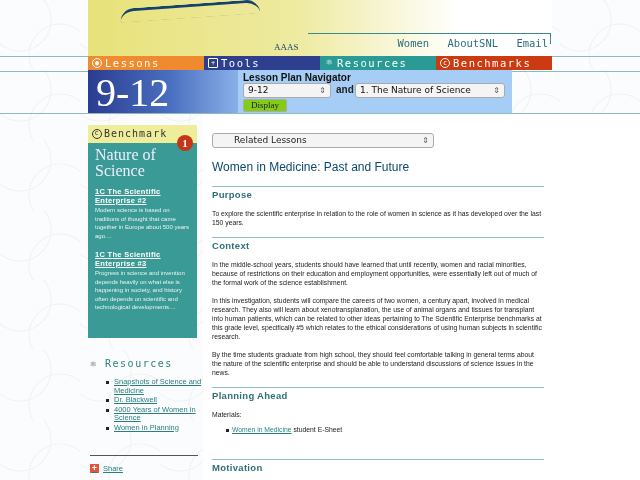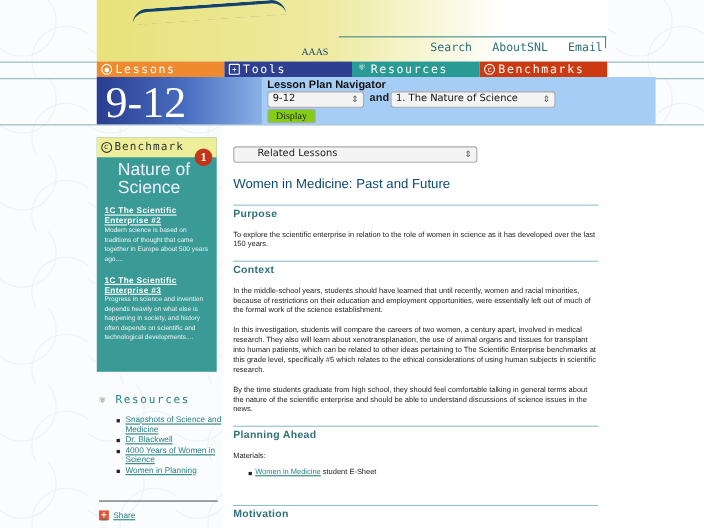--- a/index.html
+++ b/index.html
@@ -42,38 +42,38 @@
   
   .nav { position:absolute; left:88px; top:56px; width:464px; height:14px; display:flex; z-index:2; }
   .nav-item { height:14px; font-family:"DejaVu Sans Mono", monospace; font-size:10.5px; color:#fff; letter-spacing:1.5px; line-height:14px; padding-left:4px; display:flex; align-items:center; cursor:pointer; }
   .nav-item .ico { display:inline-block; width:10px; height:10px; margin-right:3px; border:1px solid #fff; border-radius:50%; font-size:7px; line-height:8px; text-align:center; letter-spacing:0; }
   .nav-lessons { background:#ef8a2e; width:116px; }
   .nav-tools { background:#2e3f8f; width:116px; }
   .nav-resources { background:#2a9a95; width:116px; }
   .nav-bench { background:#cc3a12; width:116px; }
 
   
-  .grade { position:absolute; left:88px; top:70px; width:508px; height:43px; background:#a6cdf5; z-index:2; }
+  .grade { position:absolute; left:88px; top:70px; width:424px; height:43px; background:#a6cdf5; z-index:2; }
   .grade-img { position:absolute; left:0; top:0; width:150px; height:43px; background: linear-gradient(90deg,#2a3d90 0%, #4a6fc0 55%, #8ab0e8 100%); overflow:hidden; }
   .grade-num { position:absolute; left:8px; top:-1px; font-family:"Liberation Serif", serif; font-size:40px; color:#fff; }
   .grade-formula { position:absolute; left:90px; top:3px; font-family:"Liberation Serif", serif; font-size:13px; color:rgba(255,255,255,0.35); line-height:18px; }
   .nav-label { position:absolute; left:155px; top:2px; font-size:10px; font-weight:bold; color:#111; }
   .select { position:absolute; height:15px; background:#f4f4f4; border:1px solid #aaa; border-radius:3px; font-family:"DejaVu Sans", sans-serif; font-size:9px; color:#111; padding-left:4px; line-height:13px; cursor:pointer; }
   .select .arrow { position:absolute; right:4px; top:0; font-size:8px; color:#555; }
   .sel-grade { left:155px; top:13px; width:88px; }
   .sel-bench { left:267px; top:13px; width:150px; }
   .and { position:absolute; left:248px; top:14px; font-size:10px; font-weight:bold; }
   .display-btn { position:absolute; left:155px; top:29px; width:44px; height:13px; background:#84cc16; border:1px solid #aaa; border-radius:2px; font-family:Liberation Serif, serif; font-size:9px; text-align:center; line-height:11px; cursor:pointer; }
 
   
   .side-bench { position:absolute; left:88px; top:125px; width:109px; height:213px; background:#3a9a96; z-index:2; }
   .side-bench-head { height:18px; background:#eeee9a; font-family:"DejaVu Sans Mono", monospace; font-size:10px; letter-spacing:1px; color:#333; padding-left:4px; line-height:18px; display:flex; align-items:center; }
   .side-bench-head .ico { display:inline-block; width:10px; height:10px; border:1.5px solid #333; border-radius:50%; margin-right:2px; font-size:7px; line-height:7px; text-align:center; }
   .badge { position:absolute; right:4px; top:10px; width:16px; height:16px; background:#c4361a; border-radius:50%; color:#fff; font-family:"Liberation Serif", serif; font-weight:bold; font-size:11px; text-align:center; line-height:16px; }
-  .side-title { font-family:Liberation Sans, sans-serif; font-size:16px; color:#eef; padding:4px 19px; line-height:16px; }
+  .side-title { font-family:Liberation Serif, serif; font-size:16px; color:#eef; padding:4px 7px; line-height:16px; }
   .bench-item { padding:4px 7px 6px 7px; }
   .bench-link { font-size:7.5px; font-weight:bold; color:#fff; text-decoration:underline; letter-spacing:0.3px; line-height:9px; cursor:pointer; }
   .bench-desc { font-size:6px; color:#e8f4f4; line-height:8.5px; margin-top:1px; }
 
   .res-head { position:absolute; left:90px; top:358px; font-family:"DejaVu Sans Mono", monospace; font-size:10px; letter-spacing:1.5px; color:#2a8080; z-index:2; }
   .res-list { position:absolute; left:106px; top:378px; width:96px; list-style:none; z-index:2; }
   .res-list li { font-size:7.5px; line-height:8.5px; color:#2a8080; text-decoration:underline; padding-left:8px; position:relative; margin-bottom:1px; cursor:pointer; }
   .res-list li::before { content:""; position:absolute; left:0; top:3px; width:3px; height:3px; background:#222; }
   .side-divider { position:absolute; left:90px; top:455px; width:108px; height:1px; background:#555; z-index:2; }
   .share { position:absolute; left:90px; top:464px; font-size:7.5px; color:#2a8080; text-decoration:underline; z-index:2; display:flex; align-items:center; cursor:pointer; }
@@ -98,21 +98,21 @@
 <div class="hline" style="top:71px"></div>
 <div class="hline" style="top:113px"></div>
 <div class="white-page" style="top:114px"></div>
 
 <div class="header">
   <div class="logo-swoosh"></div>
   <div class="aaas">AAAS</div>
   <div class="logo-line"></div>
   <div class="logo-line-end"></div>
   <div class="toplinks">
-    <span>Search</span>
+    <span>Women</span>
     <span>AboutSNL</span>
     <span>Email</span>
   </div>
 </div>
 
 <div class="nav">
   <div class="nav-item nav-lessons">
     <span class="ico">●</span>
     <span>Lessons</span>
   </div>

